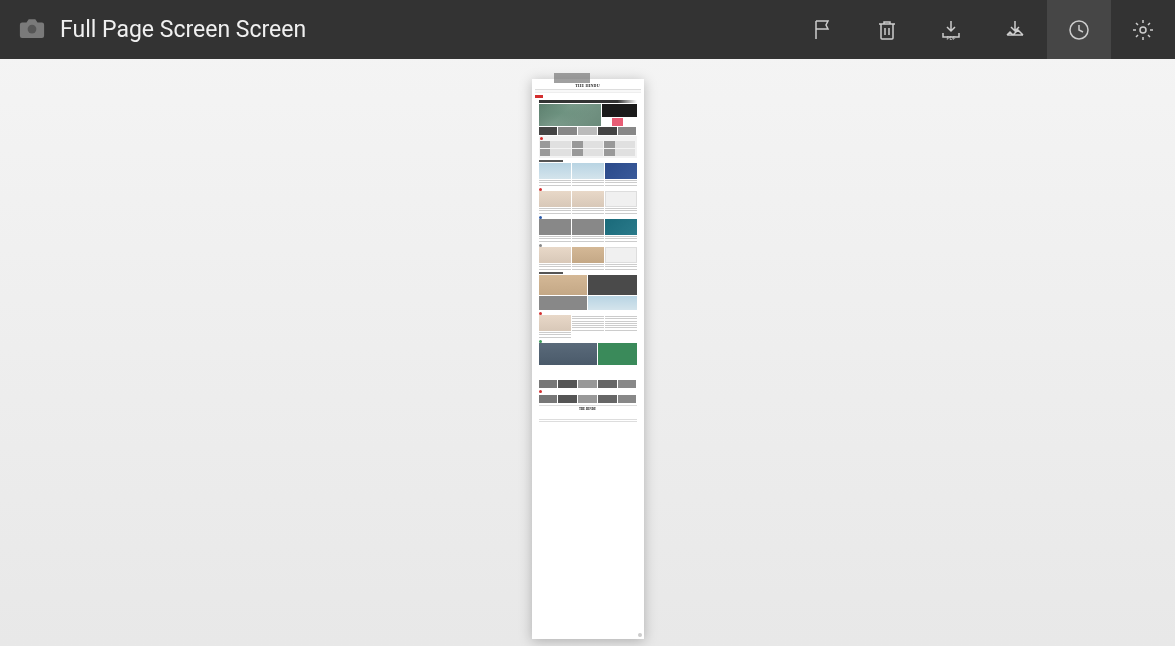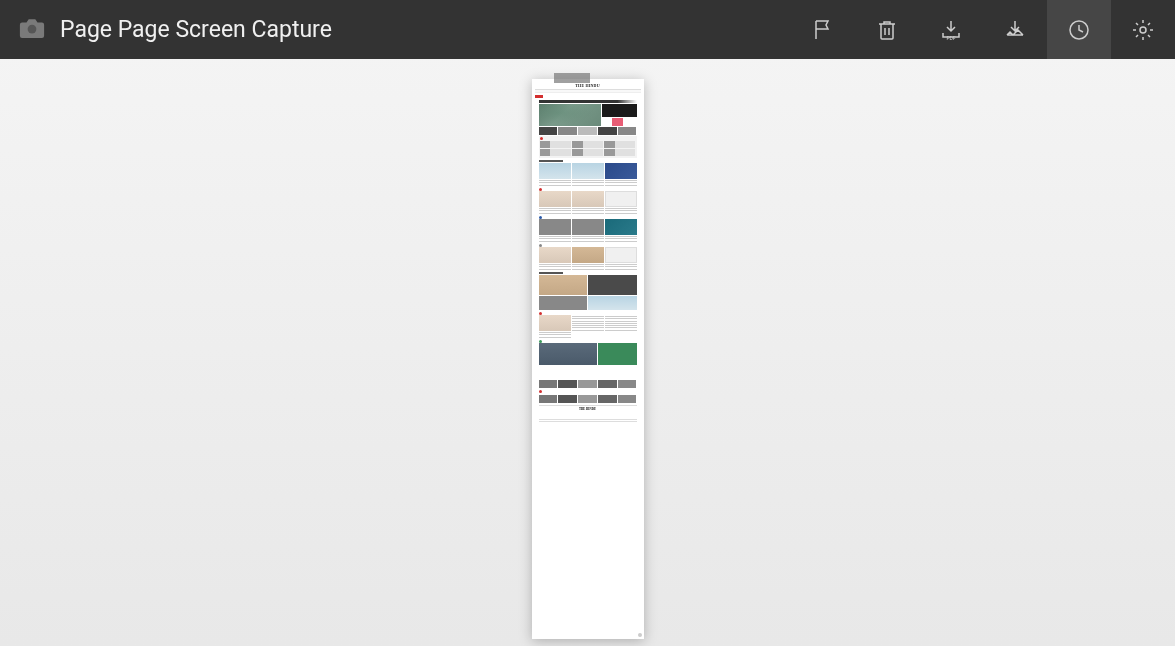--- a/index.html
+++ b/index.html
@@ -299,21 +299,21 @@
 <body>
 
 <div class="toolbar">
   <div class="toolbar-left">
     <span>
       <svg class="camera-icon" viewBox="0 0 24 20">
         <path d="M3 5 h4 l2 -3 h6 l2 3 h4 a2 2 0 0 1 2 2 v10 a2 2 0 0 1 -2 2 h-18 a2 2 0 0 1 -2 -2 v-10 a2 2 0 0 1 2 -2 z" fill="#999"></path>
         <circle cx="12" cy="11" r="4" fill="#666"></circle>
       </svg>
     </span>
-    <span class="app-title">Page Page Screen Capture</span>
+    <span class="app-title">Full Page Screen Screen</span>
   </div>
   <div class="toolbar-right">
     <div class="toolbar-btn">
       <svg viewBox="0 0 24 24">
           <path d="M5 3 v18 M5 3 h12 l-2 4 l2 4 h-12"></path>
         </svg>
     </div>
     <div class="toolbar-btn">
       <svg viewBox="0 0 24 24">
           <path d="M4 6 h16 M9 6 v-2 h6 v2 M6 6 v14 a1 1 0 0 0 1 1 h10 a1 1 0 0 0 1 -1 v-14 M10 10 v7 M14 10 v7"></path>

